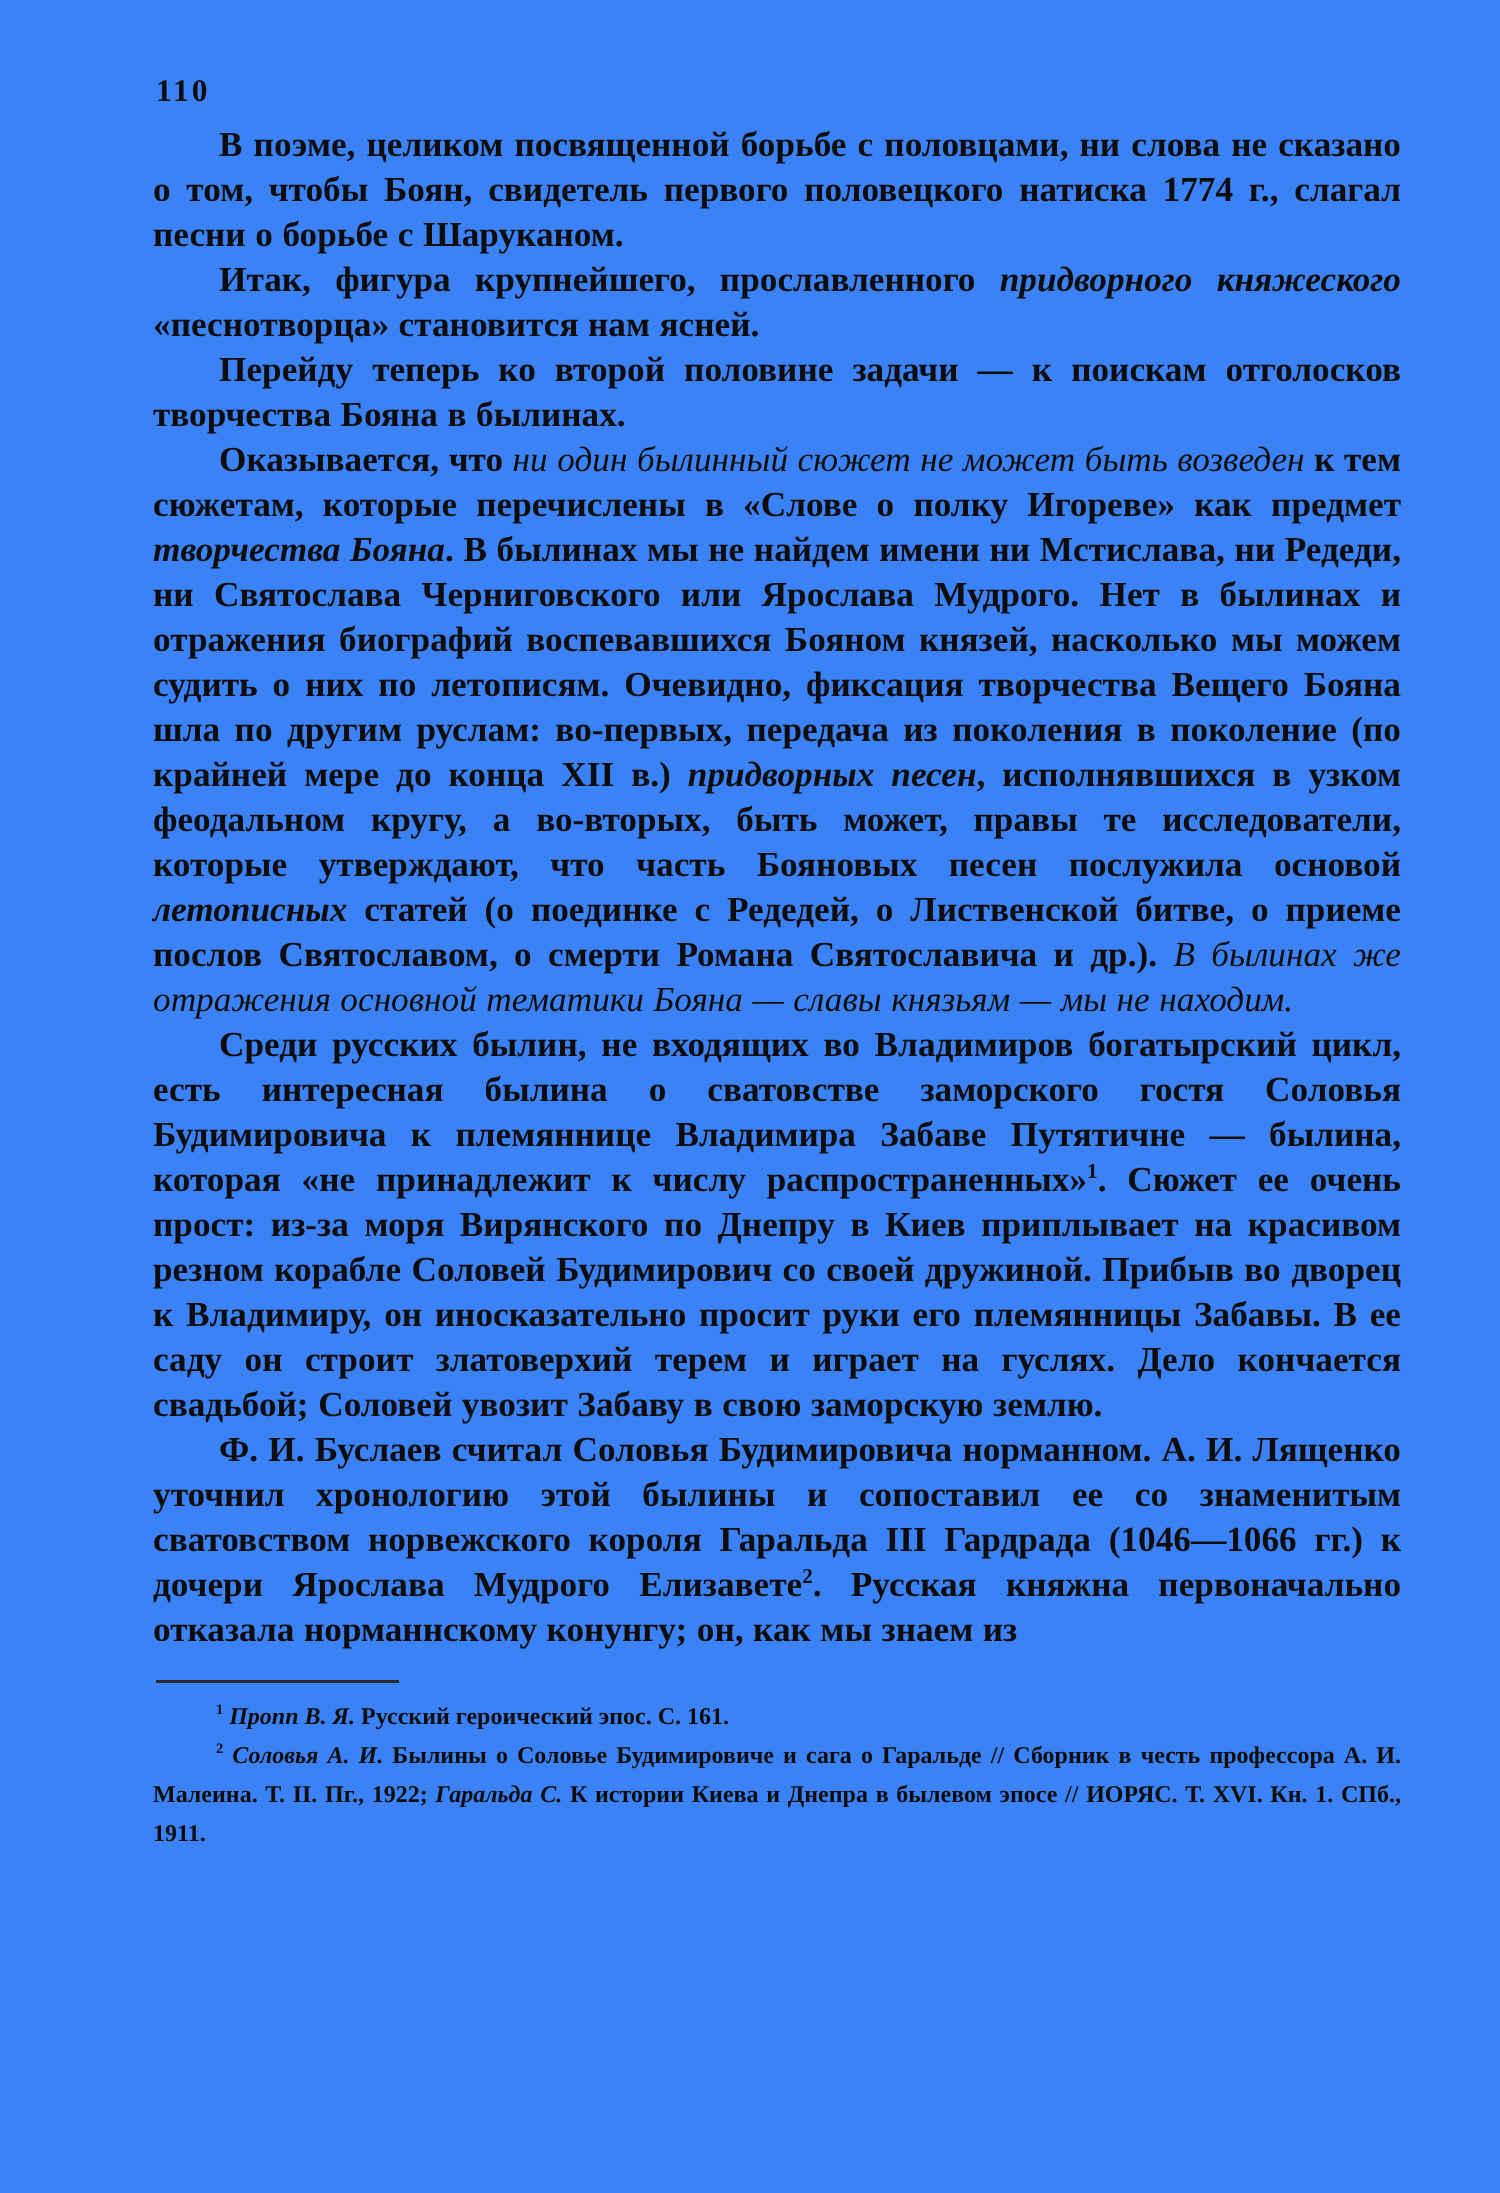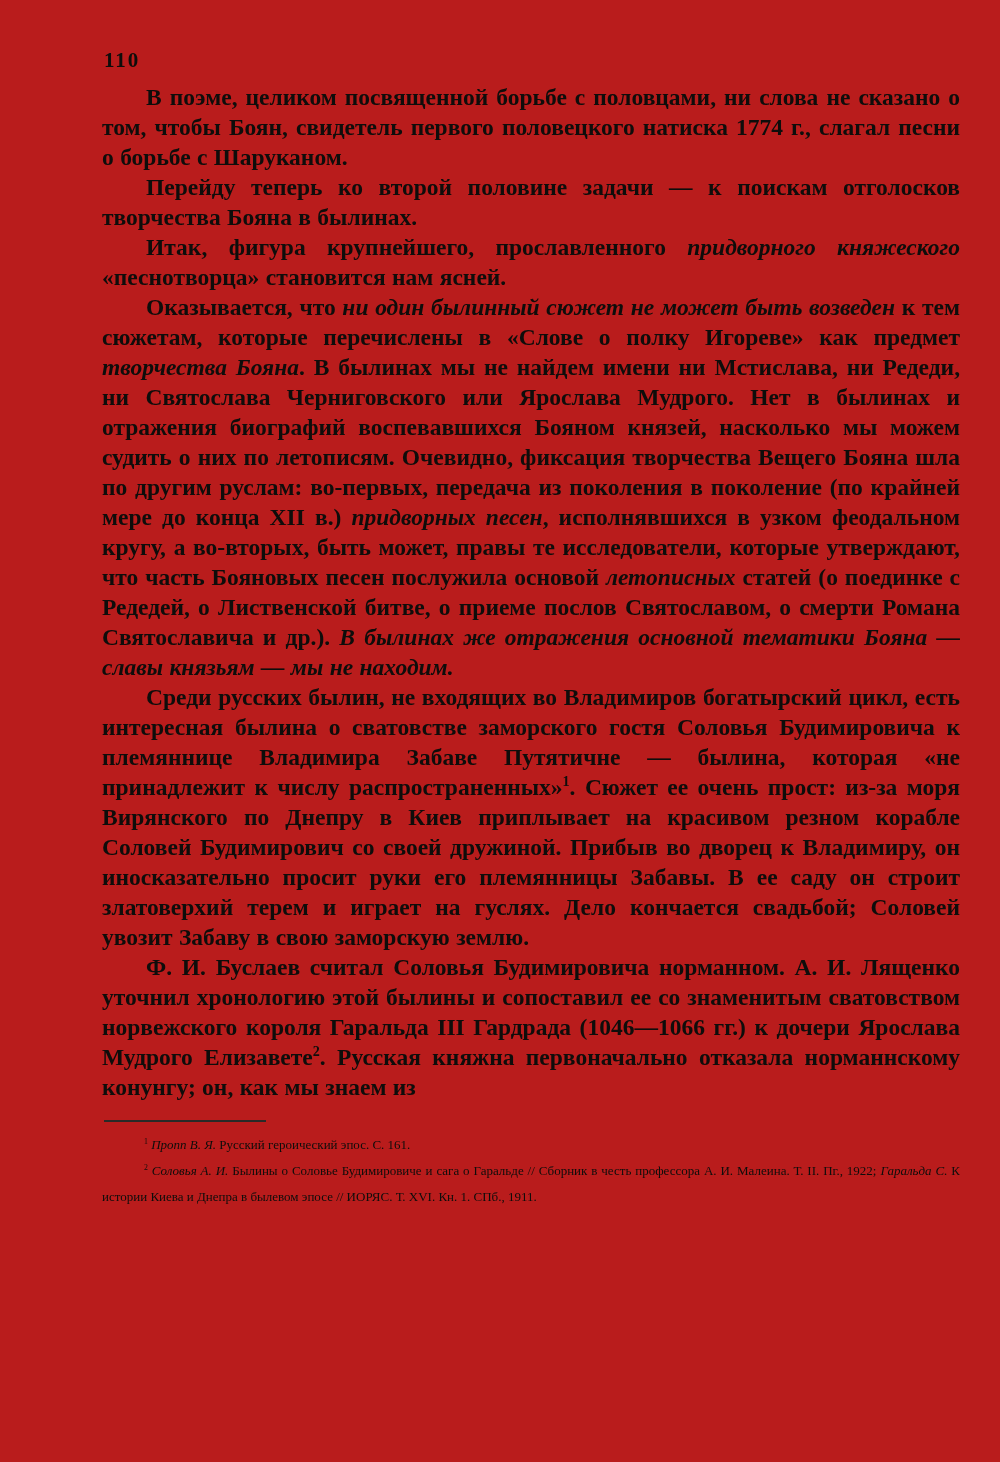--- a/index.html
+++ b/index.html
@@ -8,22 +8,22 @@
     height: 1462px;
     background: #f7f6f2;
     color: #0e0d0b;
     font-family: "Liberation Serif", serif;
     -webkit-font-smoothing: antialiased;
   }
   .page {
     box-sizing: border-box;
     width: 1000px;
     height: 1462px;
-    padding: 48px 40px 36px 102px;
-    background: #b91c1c;
+    padding: 48px 66px 36px 102px;
+    background: #3b82f6;
   }
   .running-head {
     position: relative;
     text-align: center;
     font-weight: 700;
     font-size: 21px;
     letter-spacing: 0.6px;
     margin-bottom: 34px;
     white-space: nowrap;
   }
@@ -41,55 +41,55 @@
     font-size: 23.5px;
     line-height: 30px;
     font-weight: 700;
     word-spacing: 0.5px;
   }
   .body-text em, .footnotes em {
     font-style: italic;
   }
   .body-text em.bi {
     font-style: italic;
-    font-weight: 700;
+    font-weight: 400;
   }
   sup {
     font-size: 60%;
     line-height: 0;
     vertical-align: super;
   }
   .footnote-rule {
     width: 162px;
     border: 0;
     border-top: 2px solid #2a2a28;
     margin: 18px 0 10px 2px;
   }
   .footnotes p {
     margin: 0;
     text-indent: 42px;
     text-align: justify;
-    font-size: 13px;
+    font-size: 16px;
     line-height: 26px;
-    font-weight: 400;
+    font-weight: 700;
   }
 </style>
 </head>
 <body>
 
 <div class="page">
 
   <header class="running-head">
     <span class="page-num">110</span>
   </header>
 
   <main class="body-text" id="body-text">
       <p><span>В поэме, целиком посвященной борьбе с половцами, ни слова не сказано о том, чтобы Боян, свидетель первого половецкого натиска 1774 г., слагал песни о борьбе с Шаруканом.</span></p>
+      <p><span>Итак, фигура крупнейшего, прославленного </span><em>придворного княжеского</em><span> «песнотворца» становится нам ясней.</span></p>
       <p><span>Перейду теперь ко второй половине задачи — к поискам отголосков творчества Бояна в былинах.</span></p>
-      <p><span>Итак, фигура крупнейшего, прославленного </span><em>придворного княжеского</em><span> «песнотворца» становится нам ясней.</span></p>
       <p><span>Оказывается, что </span><em class="bi">ни один былинный сюжет не может быть возведен</em><span> к тем сюжетам, которые перечислены в «Слове о полку Игореве» как предмет </span><em>творчества Бояна</em><span>. В былинах мы не найдем имени ни Мстислава, ни Редеди, ни Святослава Черниговского или Ярослава Мудрого. Нет в былинах и отражения биографий воспевавшихся Бояном князей, насколько мы можем судить о них по летописям. Очевидно, фиксация творчества Вещего Бояна шла по другим руслам: во-первых, передача из поколения в поколение (по крайней мере до конца XII в.) </span><em>придворных песен</em><span>, исполнявшихся в узком феодальном кругу, а во-вторых, быть может, правы те исследователи, которые утверждают, что часть Бояновых песен послужила основой </span><em>летописных</em><span> статей (о поединке с Редедей, о Лиственской битве, о приеме послов Святославом, о смерти Романа Святославича и др.). </span><em class="bi">В былинах же отражения основной тематики Бояна — славы князьям — мы не находим.</em></p>
       <p><span>Среди русских былин, не входящих во Владимиров богатырский цикл, есть интересная былина о сватовстве заморского гостя Соловья Будимировича к племяннице Владимира Забаве Путятичне — былина, которая «не принадлежит к числу распространенных»</span><sup>1</sup><span>. Сюжет ее очень прост: из-за моря Вирянского по Днепру в Киев приплывает на красивом резном корабле Соловей Будимирович со своей дружиной. Прибыв во дворец к Владимиру, он иносказательно просит руки его племянницы Забавы. В ее саду он строит златоверхий терем и играет на гуслях. Дело кончается свадьбой; Соловей увозит Забаву в свою заморскую землю.</span></p>
       <p><span>Ф. И. Буслаев считал Соловья Будимировича норманном. А. И. Лященко уточнил хронологию этой былины и сопоставил ее со знаменитым сватовством норвежского короля Гаральда III Гардрада (1046—1066 гг.) к дочери Ярослава Мудрого Елизавете</span><sup>2</sup><span>. Русская княжна первоначально отказала норманнскому конунгу; он, как мы знаем из</span></p>
     </main>
 
   <hr class="footnote-rule">
 
   <section class="footnotes" id="footnotes">
       <p><sup>1</sup><span> </span><em>Пропп В. Я.</em><span> Русский героический эпос. С. 161.</span></p>
       <p><sup>2</sup><span> </span><em>Соловья А. И.</em><span> Былины о Соловье Будимировиче и сага о Гаральде // Сборник в честь профессора А. И. Малеина. Т. II. Пг., 1922; </span><em>Гаральда С.</em><span> К истории Киева и Днепра в былевом эпосе // ИОРЯС. Т. XVI. Кн. 1. СПб., 1911.</span></p>

